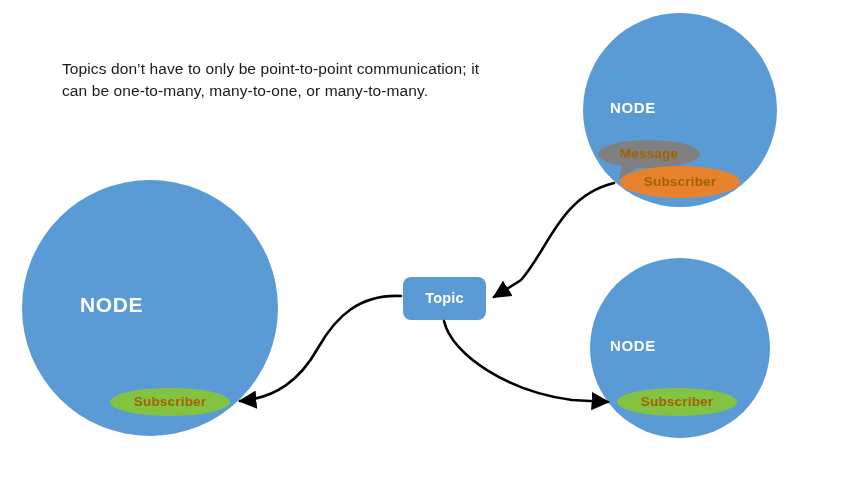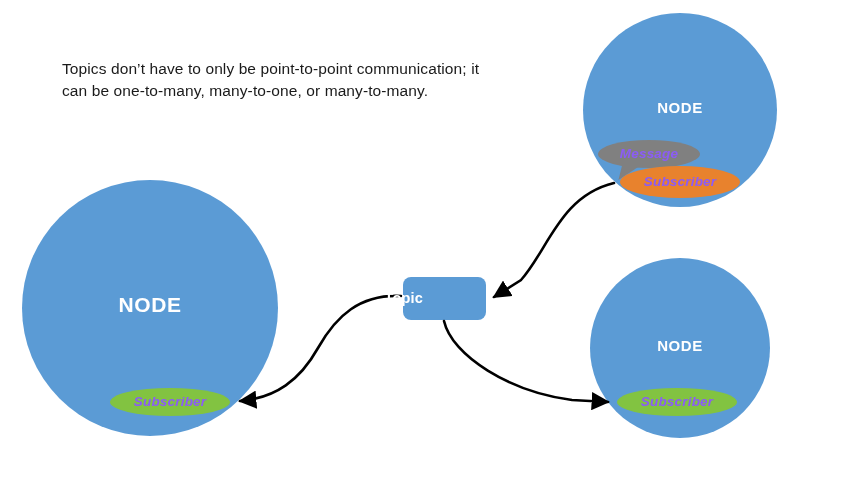--- a/index.html
+++ b/index.html
@@ -32,39 +32,37 @@
     font-size: 15.5px;
     line-height: 1.45;
     color: #1a1a1a;
     letter-spacing: 0.1px;
     white-space: pre-line;
   }
   .node-label {
     position: absolute;
     color: #ffffff;
     font-weight: bold;
-    text-align: center;
     letter-spacing: 0.6px;
     pointer-events: none;
   }
   .pill-label {
     position: absolute;
-    color: #8b5cf6;
+    color: #a16207;
     font-weight: bold;
     text-align: center;
     font-size: 13.5px;
     letter-spacing: 0.2px;
     pointer-events: none;
-    font-style: italic;
   }
   .topic-label {
     position: absolute;
     color: #ffffff;
     font-weight: bold;
-    text-align: left;
+    text-align: center;
     font-size: 14.5px;
     letter-spacing: 0.2px;
     pointer-events: none;
   }
 </style>
 </head>
 <body>
 
 <div id="canvas">
 

